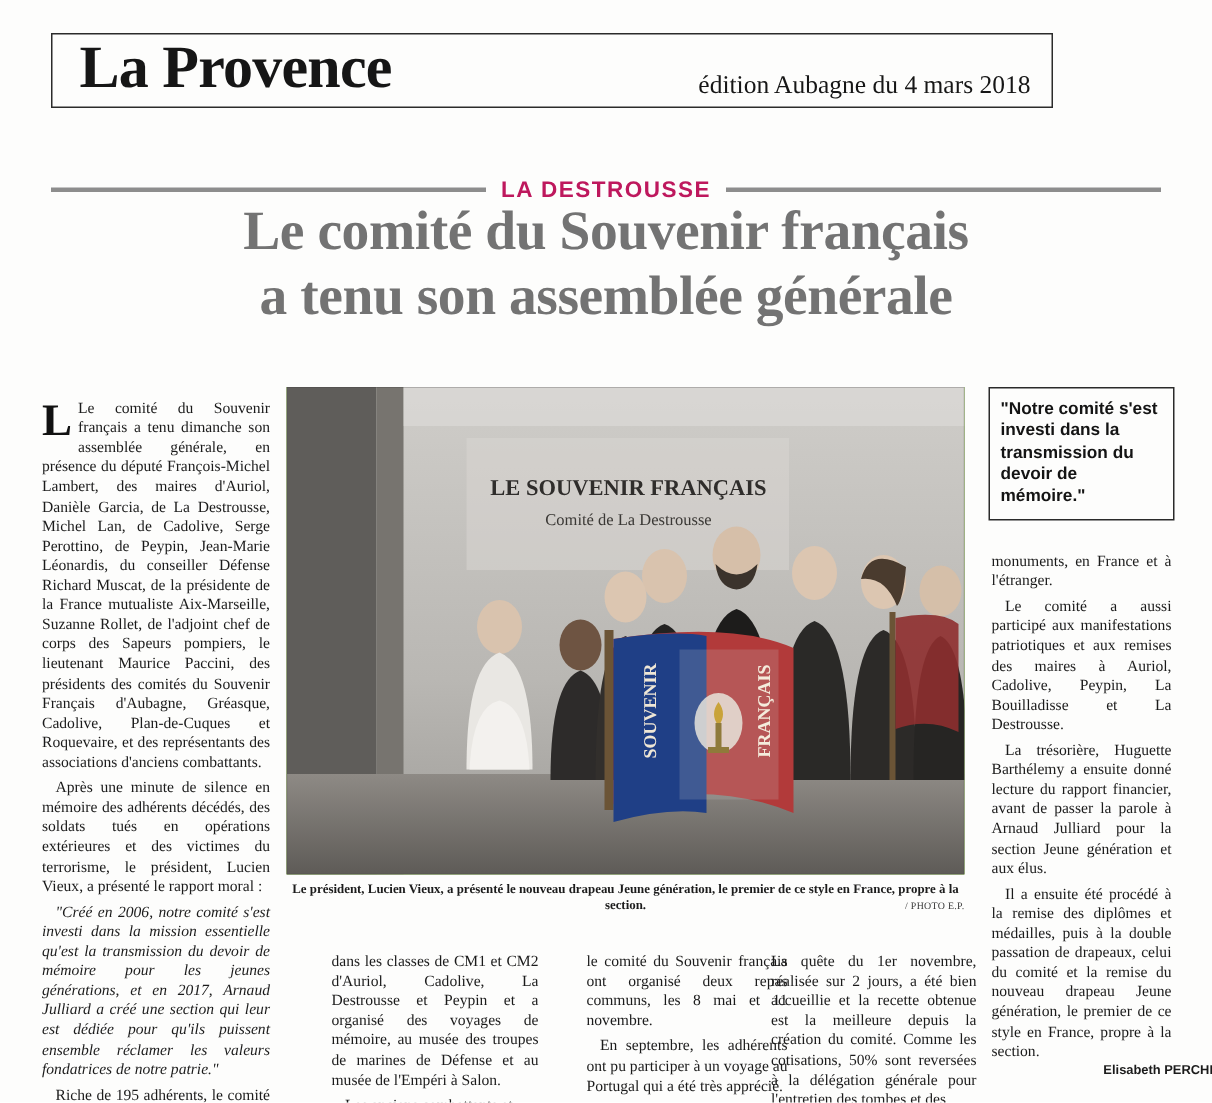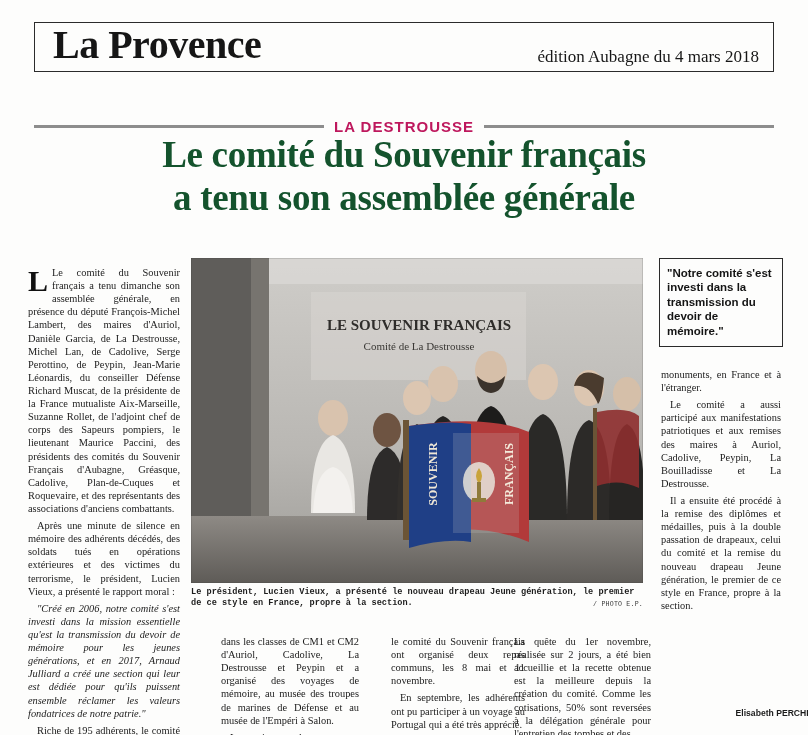--- a/index.html
+++ b/index.html
@@ -19,21 +19,21 @@
     width: 808px;
     height: 735px;
     background: #fdfdfc;
   }
 
   
   .masthead {
     position: absolute;
     left: 34px;
     top: 22px;
-    width: 740px;
+    width: 668px;
     height: 50px;
     border: 1.5px solid #2b2b2b;
     box-sizing: border-box;
     display: flex;
     align-items: center;
     justify-content: space-between;
     padding: 0 14px 0 18px;
   }
   .masthead-title {
     font-family: "Liberation Serif", serif;
@@ -82,21 +82,21 @@
   .headline {
     position: absolute;
     left: 34px;
     top: 134px;
     width: 740px;
     text-align: center;
     font-family: "Liberation Serif", serif;
     font-weight: bold;
     font-size: 37px;
     line-height: 1.16;
-    color: #14532d;
+    color: #737373;
     letter-spacing: -0.3px;
   }
 
   
   .article {
     position: absolute;
     left: 28px;
     top: 258px;
     width: 752px;
     height: 470px;
@@ -165,25 +165,26 @@
     height: 325px;
     overflow: hidden;
     background: #4d7c0f;
   }
   .photo svg { display: block; }
   .caption {
     position: absolute;
     left: 163px;
     top: 329px;
     width: 452px;
-    font-family: Liberation Mono, monospace;
+    font-family: Liberation Serif, serif;
     font-size: 8.6px;
     line-height: 1.28;
     font-weight: bold;
     color: #1c1c1c;
+    text-align: center;
   }
   .credit {
     position: absolute;
     right: 0px;
     top: 14px;
     font-size: 6.6px;
     font-weight: normal;
     color: #3a3a3a;
     letter-spacing: 0.2px;
   }
@@ -344,20 +345,21 @@
       <p class="indent"><span>En septembre, les adhérents ont pu participer à un voyage au Portugal qui a été très apprécié.</span></p>
     </div>
 
     <div class="col col4">
       <p><span>La quête du 1er novembre, réalisée sur 2 jours, a été bien accueillie et la recette obtenue est la meilleure depuis la création du comité. Comme les cotisations, 50% sont reversées à la délégation générale pour l'entretien des tombes et des</span></p>
     </div>
 
     <div class="col col5">
       <p><span>monuments, en France et à l'étranger.</span></p>
       <p class="indent"><span>Le comité a aussi participé aux manifestations patriotiques et aux remises des maires à Auriol, Cadolive, Peypin, La Bouilladisse et La Destrousse.</span></p>
+      <p class="indent"><span>La trésorière, Huguette Barthélemy a ensuite donné lecture du rapport financier, avant de passer la parole à Arnaud Julliard pour la section Jeune génération et aux élus.</span></p>
       <p class="indent"><span>Il a ensuite été procédé à la remise des diplômes et médailles, puis à la double passation de drapeaux, celui du comité et la remise du nouveau drapeau Jeune génération, le premier de ce style en France, propre à la section.</span></p>
 
     </div>
 
     <div class="signature">Elisabeth PERCHE</div>
 
   </div>
 </div>
 
 </body></html>

